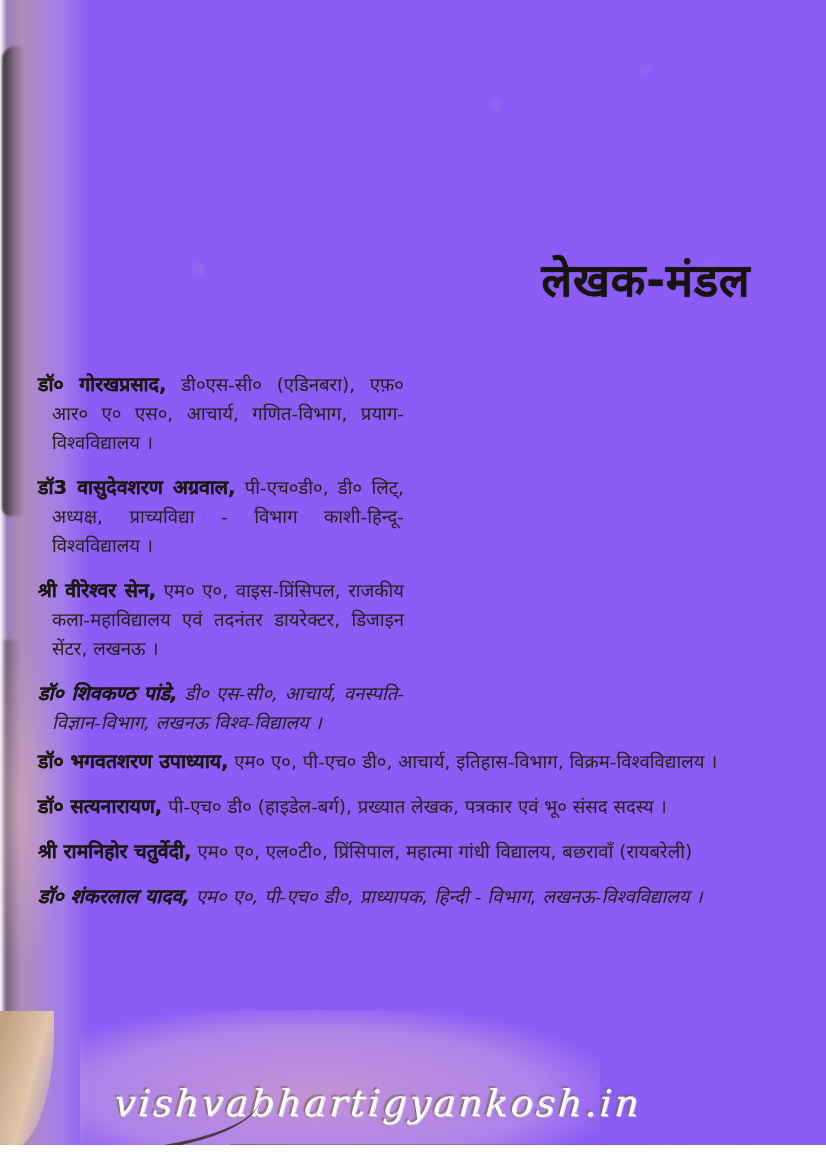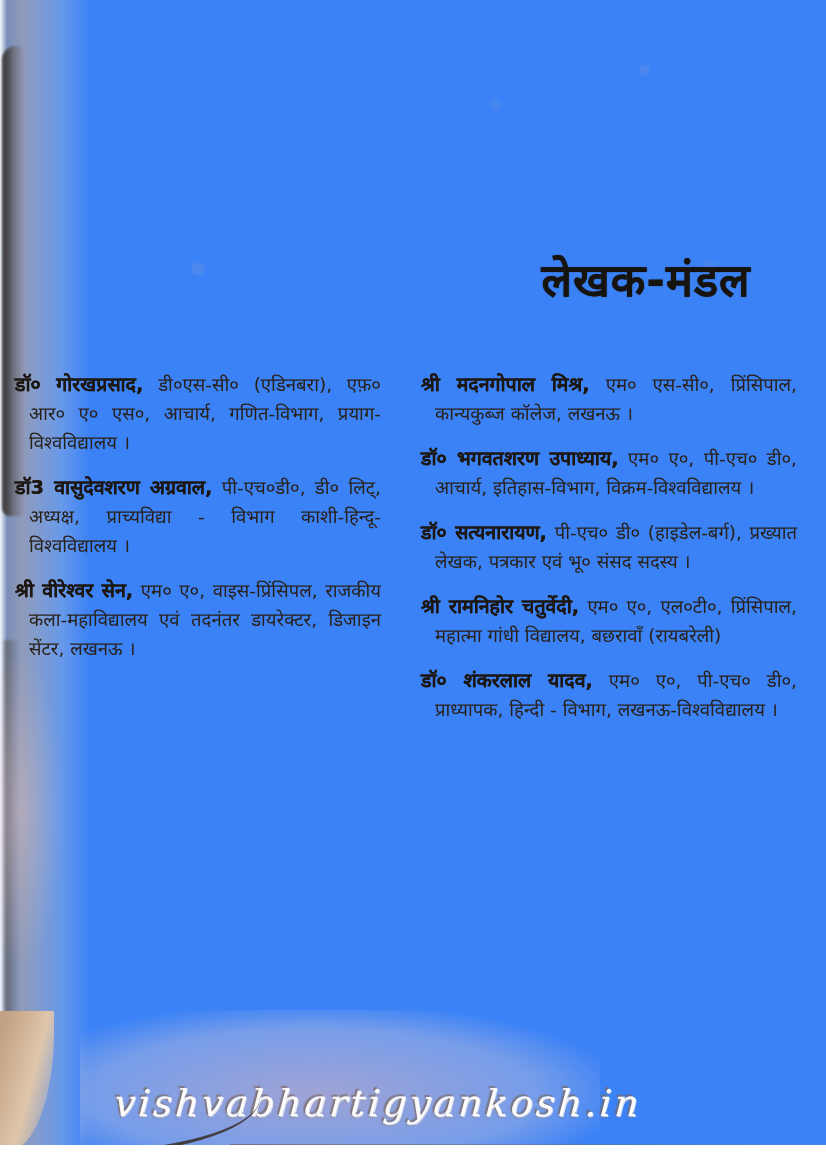--- a/index.html
+++ b/index.html
@@ -4,21 +4,21 @@
 <style>
   html,body{margin:0;padding:0;}
   body{
     width:826px;height:1169px;
     background:#ffffff;
     font-family:"DejaVu Sans","Liberation Sans",sans-serif;
     overflow:hidden;
   }
   .scan{
     position:relative;width:826px;height:1169px;
-    background:#3b82f6;
+    background:#8b5cf6;
   }
   
   .below-page{
     position:absolute;left:0;right:0;bottom:0;height:24px;background:#ffffff;
   }
   .bottom-edge-shadow{
     position:absolute;left:230px;right:0;bottom:22px;height:3px;
     background:linear-gradient(90deg,rgba(95,80,68,.55),rgba(160,145,130,.18));
   }
   
@@ -71,35 +71,36 @@
     text-align:center;
     font-weight:bold;
     font-size:45px;
     letter-spacing:1px;
     color:#17130f;
     text-shadow:0 0 1px #17130f;
     white-space:nowrap;
   }
   
   .columns{
-    position:absolute;left:15px;top:370px;width:782px;
-    display:flex;gap:40px;
+    position:absolute;left:38px;top:370px;width:782px;
+    display:flex;gap:10px;
     color:#292018;
+    flex-direction:column;
   }
   .col{flex:1;}
   .col-left{max-width:366px;}
   .entry{
     margin:0 0 16px 0;
     font-size:18.5px;
     line-height:29px;
     padding-left:14px;
     text-indent:-14px;
     text-align:justify;
   }
-  .entry:last-child{margin-bottom:0;}
+  .entry:last-child{margin-bottom:0;font-style:italic;}
   .author-name{
     font-weight:bold;
     color:#1d1712;
     font-size:19.5px;
     text-shadow:0 0 .6px #1d1712;
   }
   
   .watermark{
     position:absolute;left:0;right:70px;top:1082px;
     text-align:center;
@@ -134,23 +135,23 @@
   <div class="blush"></div>
   <div class="blush2"></div>
 
   <h1 class="page-title">लेखक-मंडल</h1>
 
   <div class="columns">
     <div class="col col-left">
       <p class="entry"><b class="author-name">डॉ० गोरखप्रसाद,</b><span> डी०एस-सी० (एडिनबरा), एफ़० आर० ए० एस०, आचार्य, गणित-विभाग, प्रयाग-विश्वविद्यालय ।</span></p>
       <p class="entry"><b class="author-name">डॉ3 वासुदेवशरण अग्रवाल,</b><span> पी-एच०डी०, डी० लिट्, अध्यक्ष, प्राच्यविद्या - विभाग काशी-हिन्दू-विश्वविद्यालय ।</span></p>
       <p class="entry"><b class="author-name">श्री वीरेश्वर सेन,</b><span> एम० ए०, वाइस-प्रिंसिपल, राजकीय कला-महाविद्यालय एवं तदनंतर डायरेक्टर, डिजाइन सेंटर, लखनऊ ।</span></p>
+      <p class="entry"><b class="author-name">डॉ० शिवकण्ठ पांडे,</b><span> डी० एस-सी०, आचार्य, वनस्पति-विज्ञान-विभाग, लखनऊ विश्व-विद्यालय ।</span></p>
     </div>
     <div class="col col-right">
-      <p class="entry"><b class="author-name">श्री मदनगोपाल मिश्र,</b><span> एम० एस-सी०, प्रिंसिपाल, कान्यकुब्ज कॉलेज, लखनऊ ।</span></p>
       <p class="entry"><b class="author-name">डॉ० भगवतशरण उपाध्याय,</b><span> एम० ए०, पी-एच० डी०, आचार्य, इतिहास-विभाग, विक्रम-विश्वविद्यालय ।</span></p>
       <p class="entry"><b class="author-name">डॉ० सत्यनारायण,</b><span> पी-एच० डी० (हाइडेल-बर्ग), प्रख्यात लेखक, पत्रकार एवं भू० संसद सदस्य ।</span></p>
       <p class="entry"><b class="author-name">श्री रामनिहोर चतुर्वेदी,</b><span> एम० ए०, एल०टी०, प्रिंसिपाल, महात्मा गांधी विद्यालय, बछरावाँ (रायबरेली)</span></p>
       <p class="entry"><b class="author-name">डॉ० शंकरलाल यादव,</b><span> एम० ए०, पी-एच० डी०, प्राध्यापक, हिन्दी - विभाग, लखनऊ-विश्वविद्यालय ।</span></p>
     </div>
   </div>
 
   <div class="watermark">vishvabhartigyankosh.in</div>
 
   <div class="page-curl-tan"></div>

